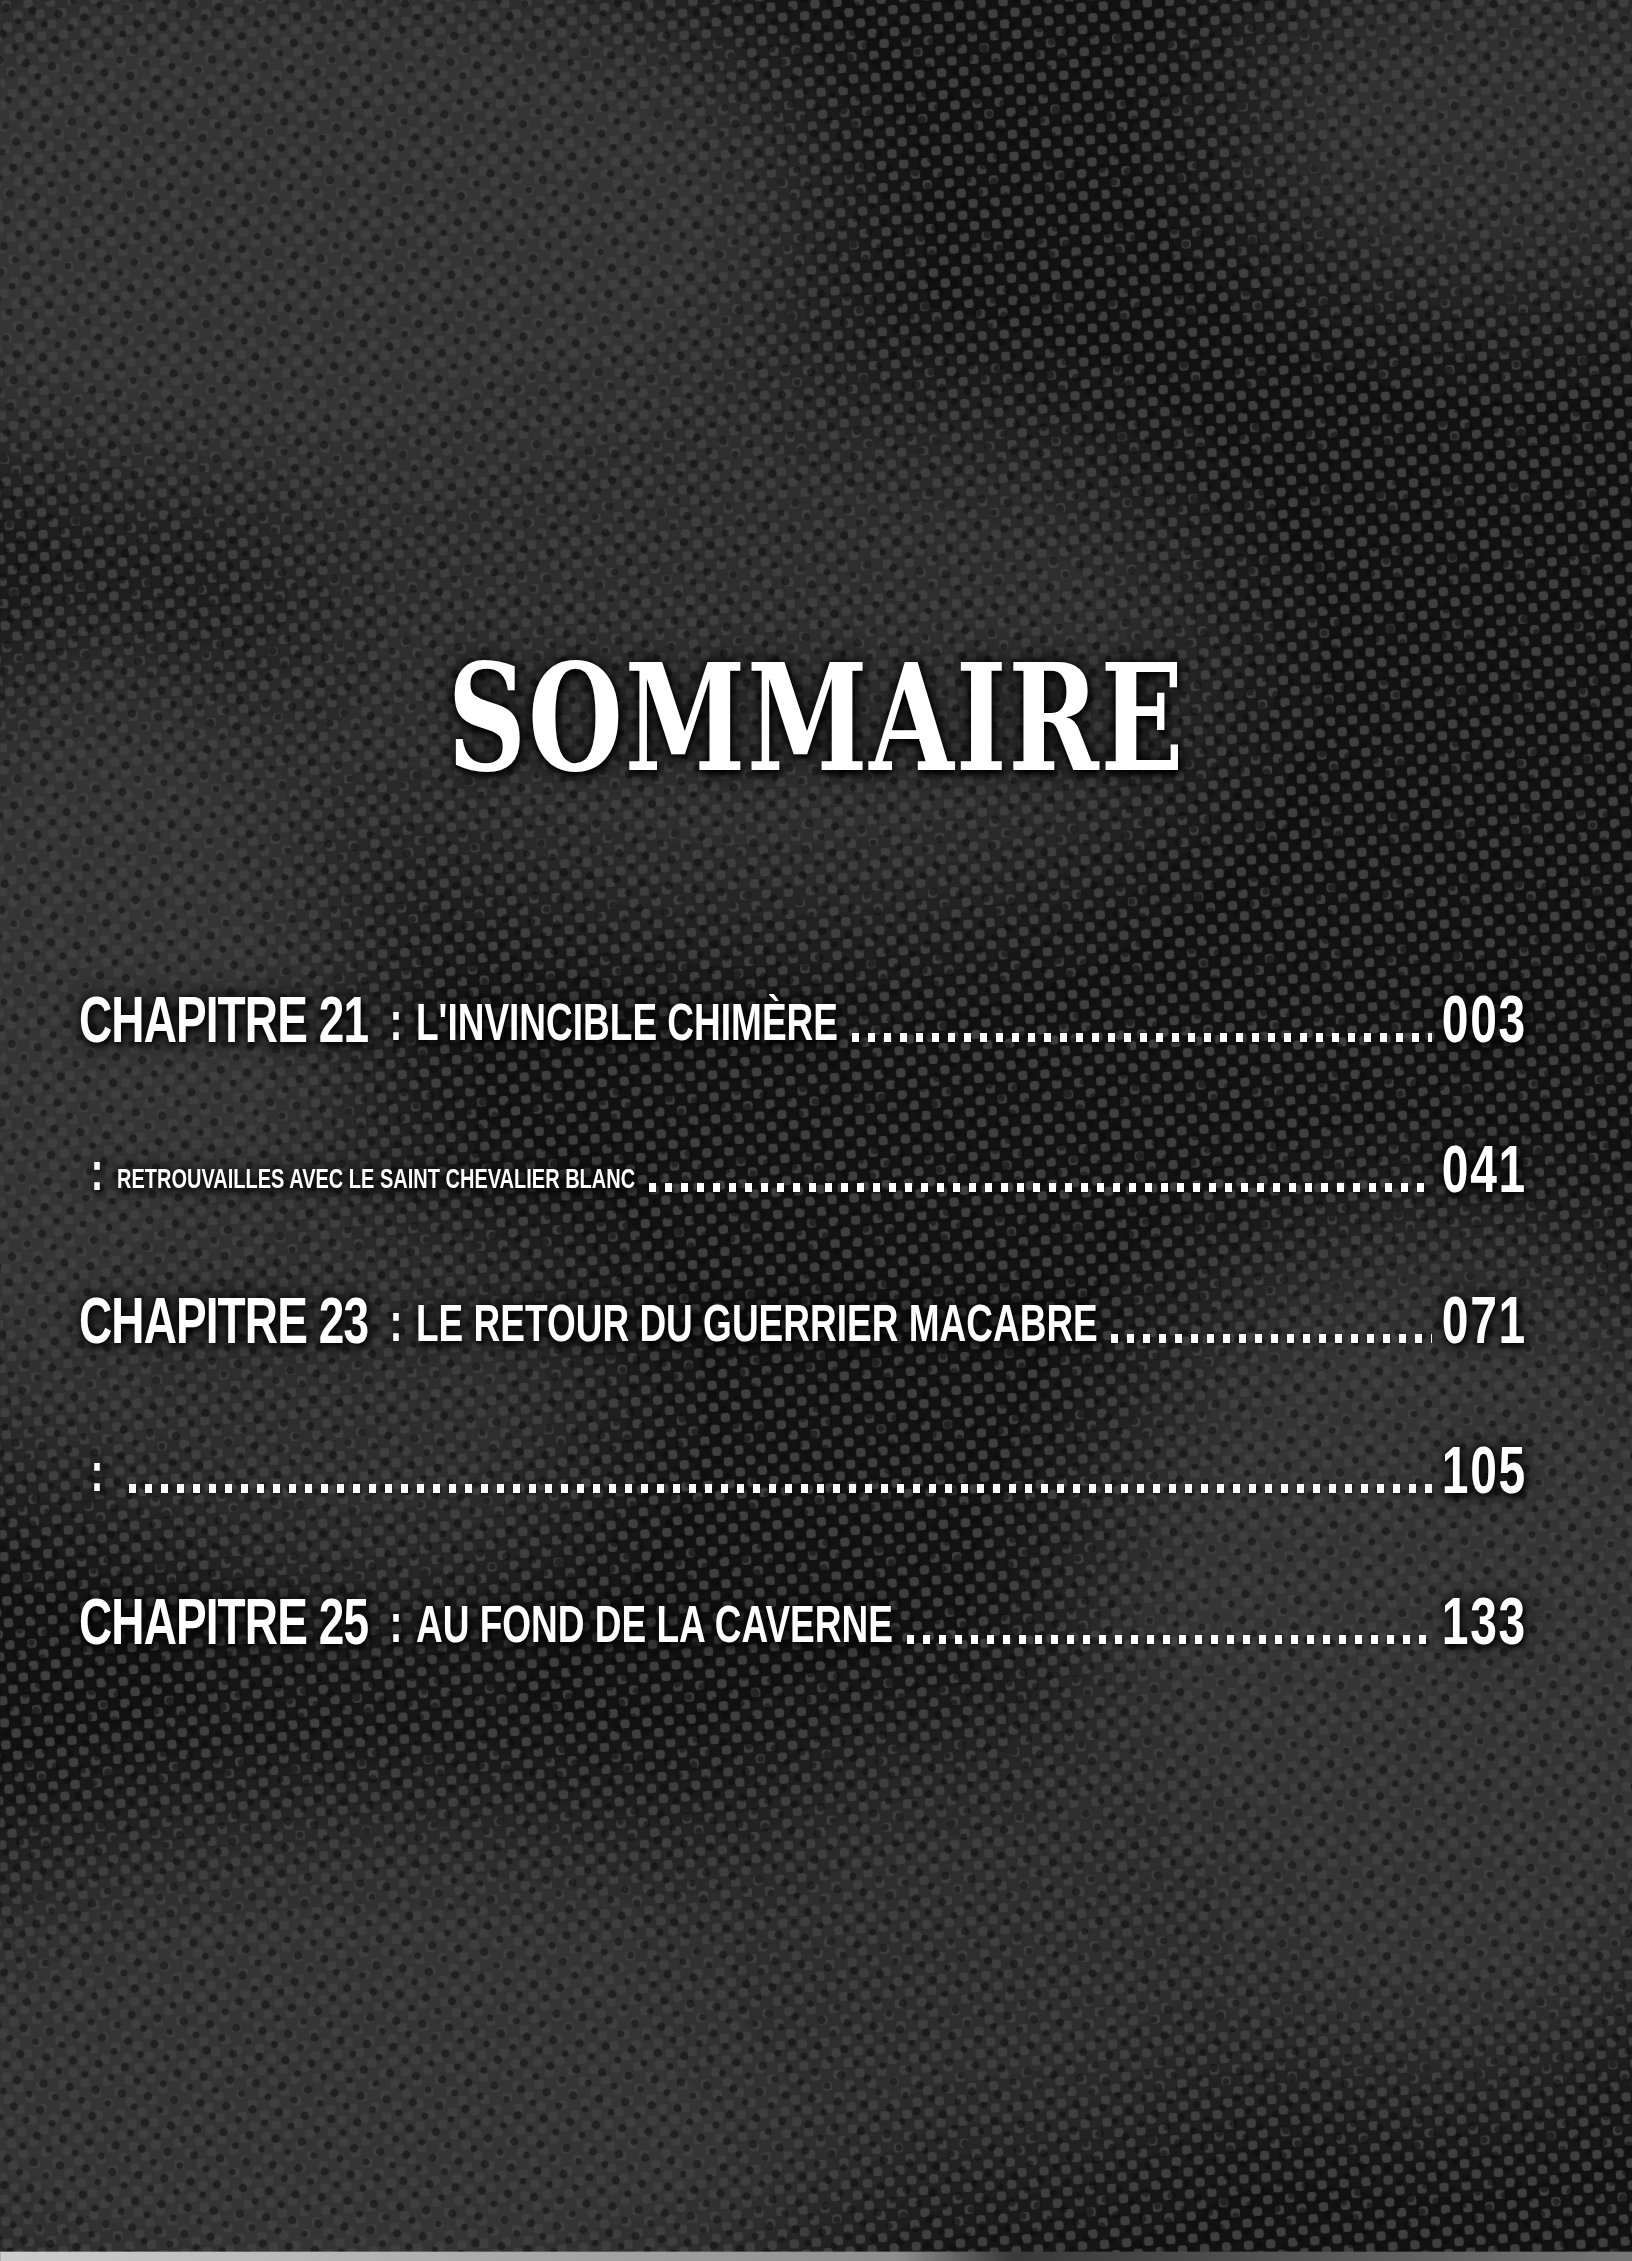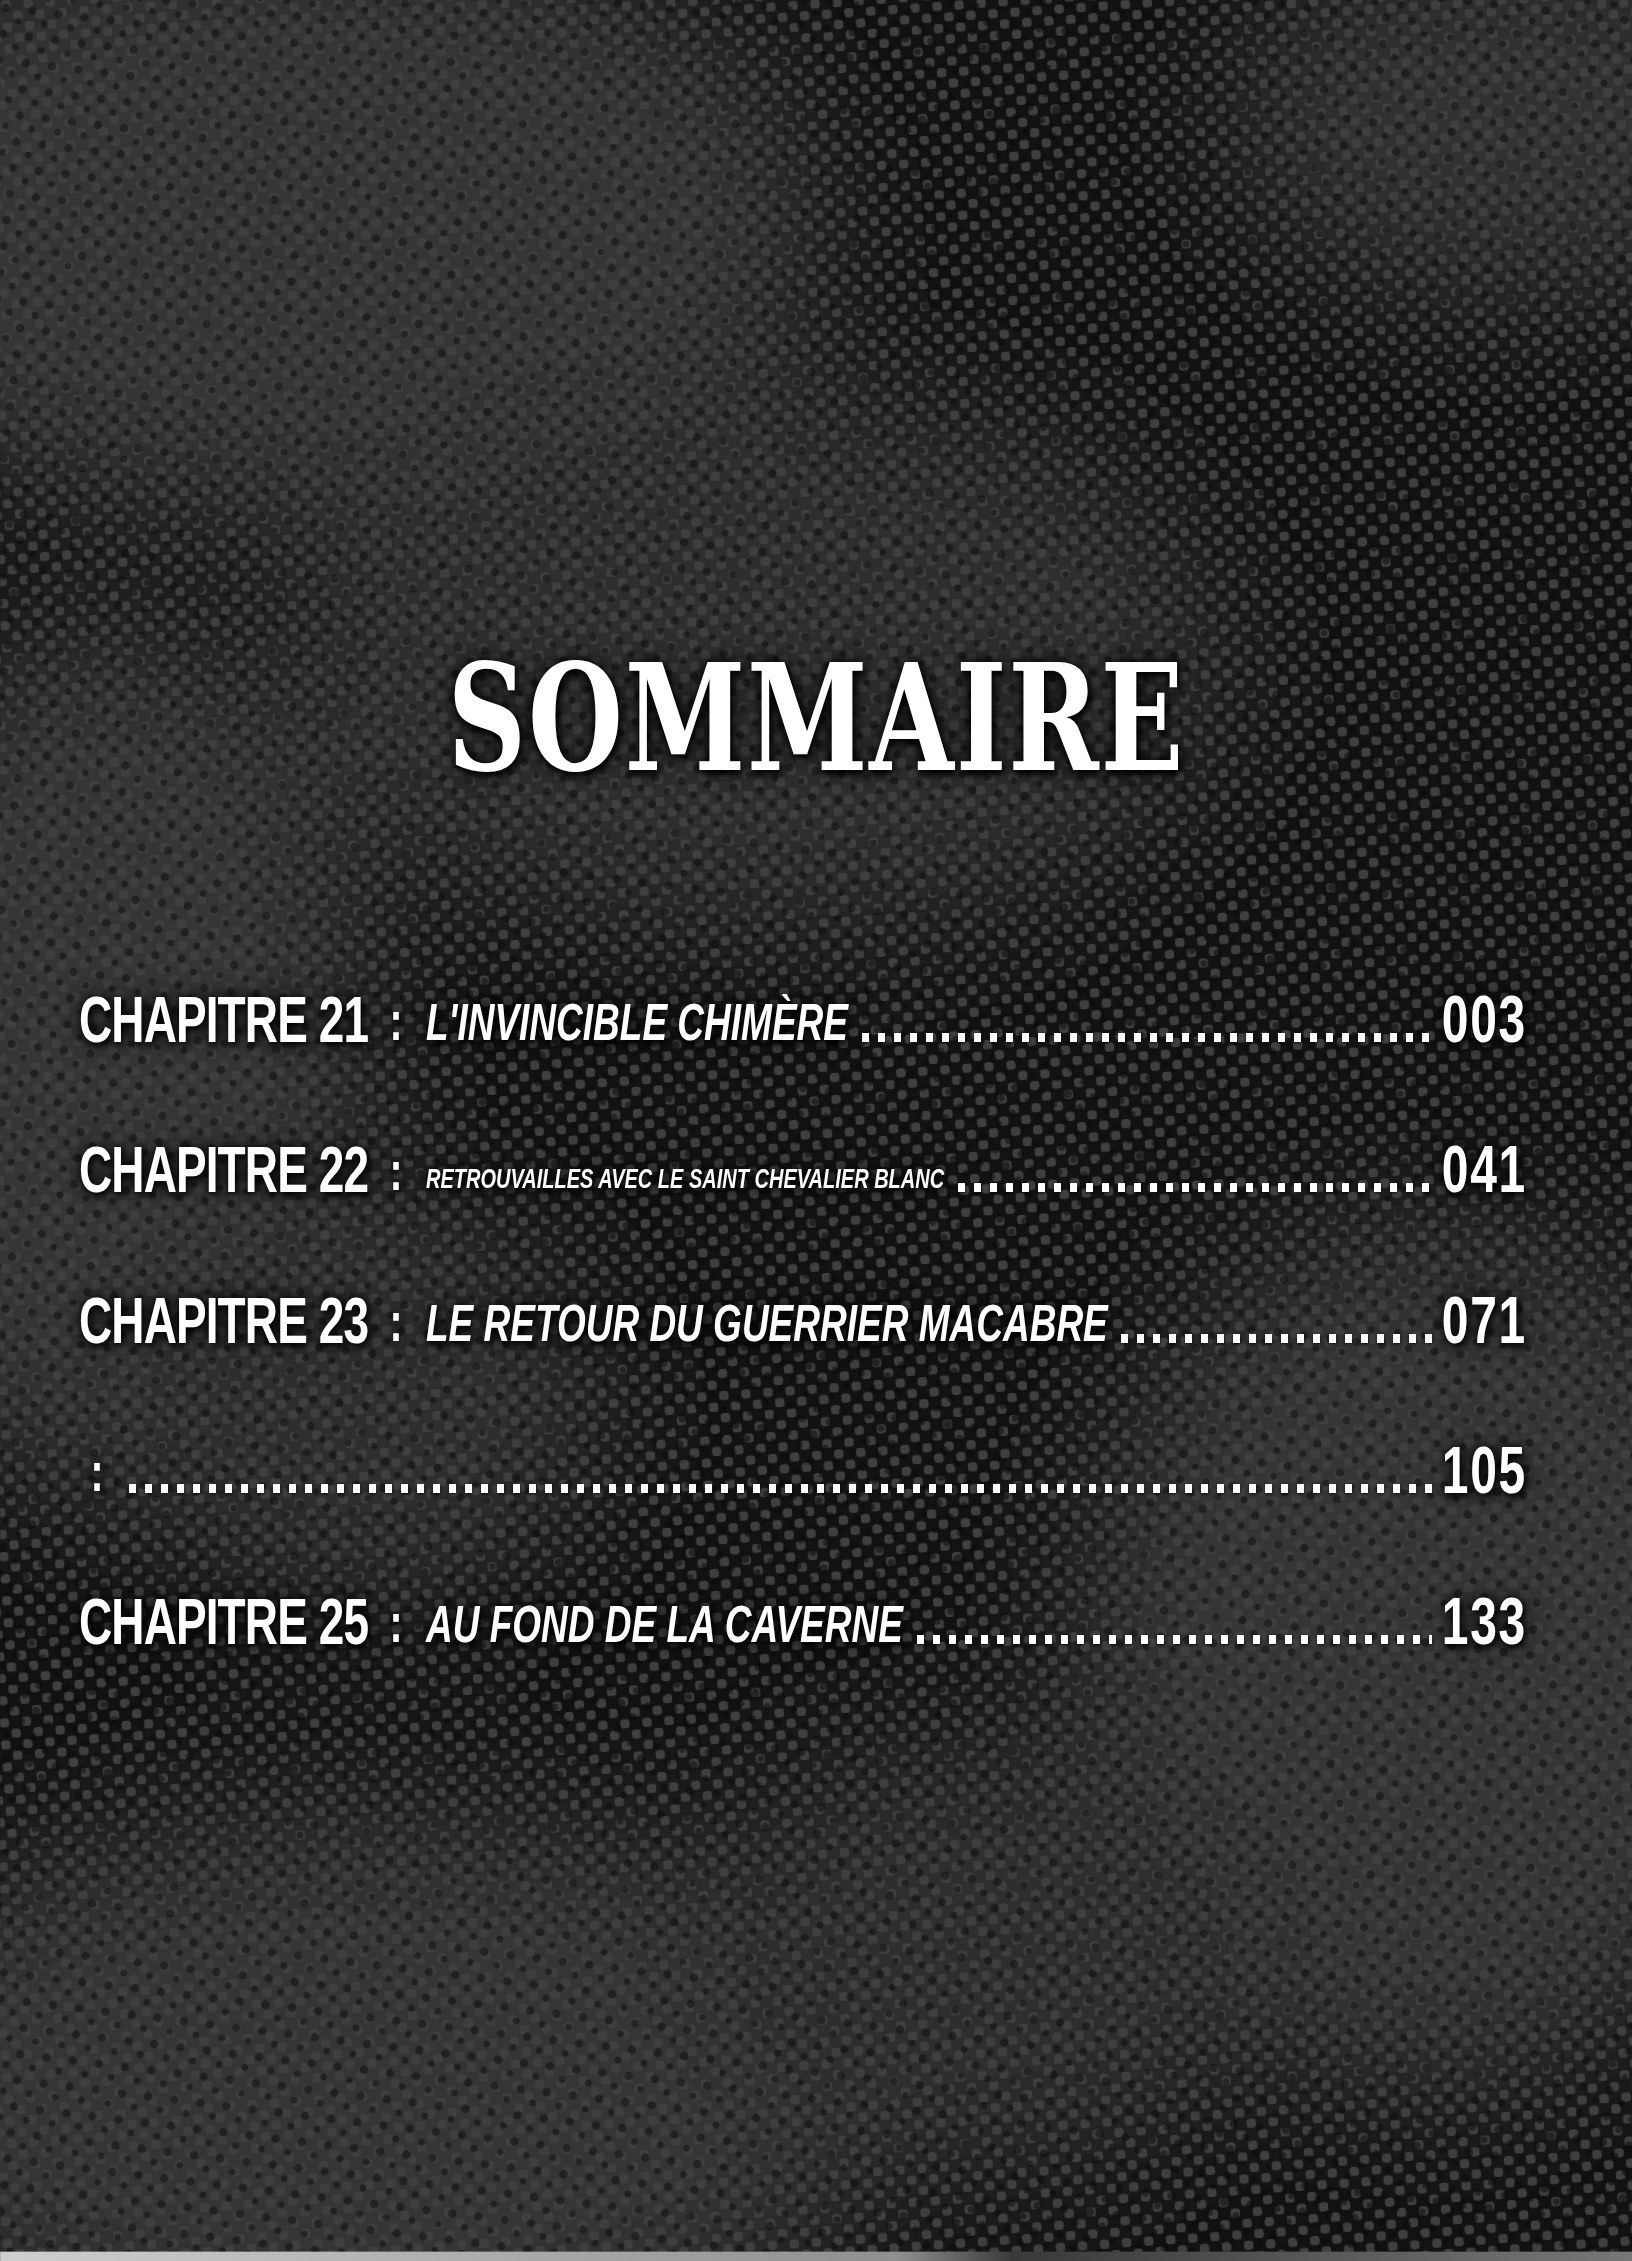--- a/index.html
+++ b/index.html
@@ -66,23 +66,22 @@
     letter-spacing: -0.9px;
     min-width: 299px;
   }
   .chap-colon {
     font-size: 39px;
     width: 36px;
     text-align: center;
   }
   .chap-title {
     font-size: 37px;
-    margin-left: 12px;
+    margin-left: 2px;
     letter-spacing: 0;
-    font-style: italic;
   }
   .leader {
     flex: 1 1 auto;
     height: 9.4px;
     min-width: 48px;
     margin: 0 10.2px 0 13.6px;
     background: repeating-linear-gradient(90deg, #ffffff 0 6.8px, transparent 6.8px 16px);
     filter: drop-shadow(0.9px 1.7px 1.7px rgba(0,0,0,0.8));
   }
   .page-num {
@@ -144,21 +143,20 @@
 
     <div class="toc-row whitetext">
       <span class="chap-label"><span class="stretch-row">CHAPITRE 21</span></span>
       <span class="chap-colon"><span class="stretch-row">:</span></span>
       <span class="chap-title"><span class="stretch-row">L'INVINCIBLE CHIMÈRE</span></span>
       <span class="leader"></span>
       <span class="page-num"><span class="stretch-row">003</span></span>
     </div>
 
     <div class="toc-row whitetext">
-      <span class="chap-label"><span class="stretch-row">CHAPITRE 22</span></span>
       <span class="chap-colon"><span class="stretch-row">:</span></span>
       <span class="chap-title" style="font-size:20px;"><span class="stretch-row">RETROUVAILLES AVEC LE SAINT CHEVALIER BLANC</span></span>
       <span class="leader"></span>
       <span class="page-num"><span class="stretch-row">041</span></span>
     </div>
 
     <div class="toc-row whitetext">
       <span class="chap-label"><span class="stretch-row">CHAPITRE 23</span></span>
       <span class="chap-colon"><span class="stretch-row">:</span></span>
       <span class="chap-title"><span class="stretch-row">LE RETOUR DU GUERRIER MACABRE</span></span>

